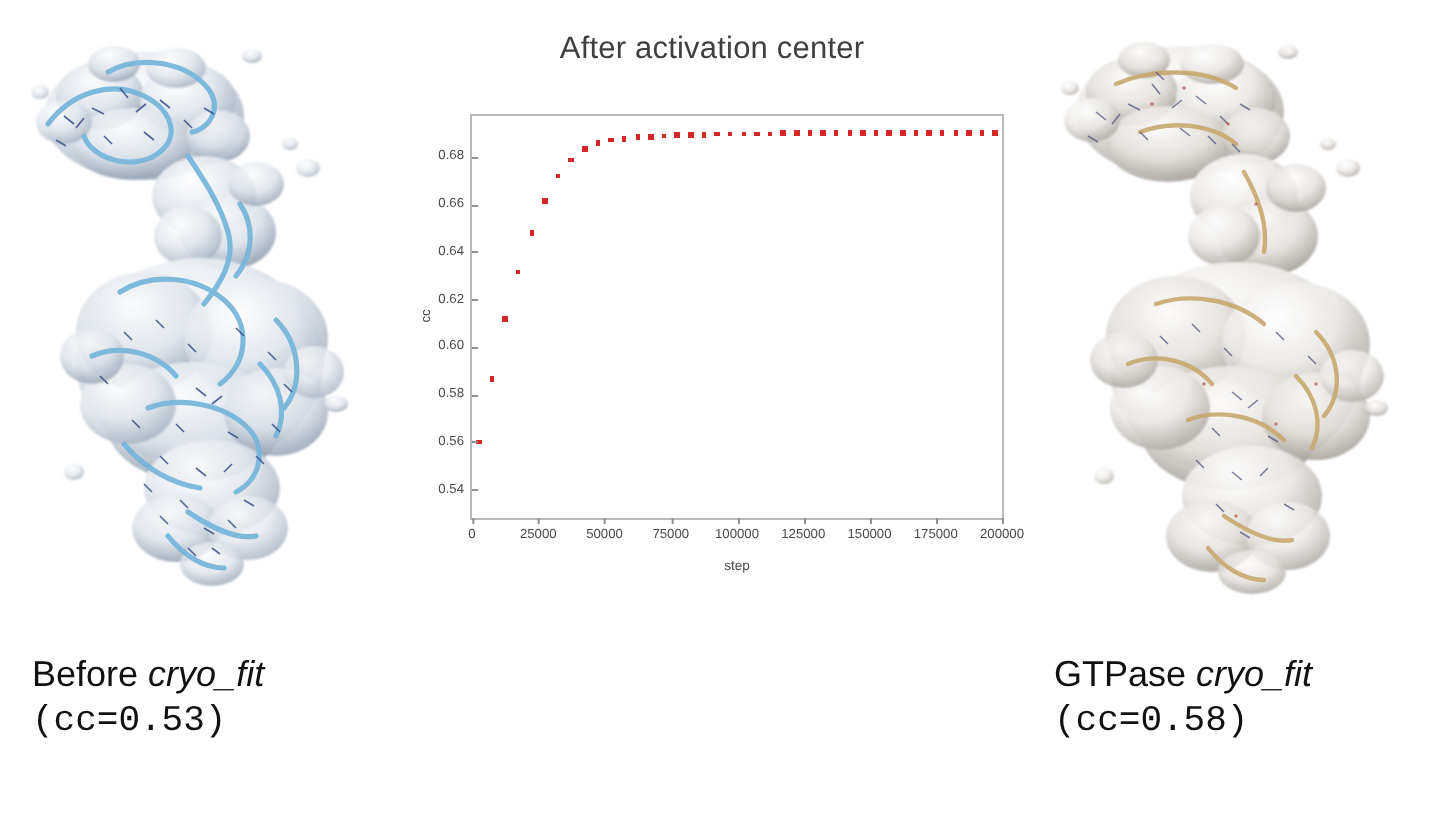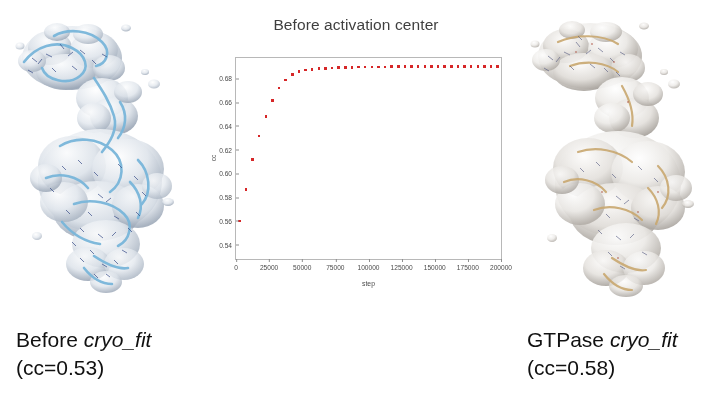--- a/index.html
+++ b/index.html
@@ -126,29 +126,29 @@
     width: 267px;
     top: 272px;
     text-align: center;
     font-size: 6.8px;
     color: #4a4a4a;
   }
 
   
   .caption {
     position: absolute;
-    font-size: 21px;
+    font-size: 18px;
     line-height: 1.33;
     color: #111111;
     font-weight: 400;
   }
   #caption-before { left: 16px; top: 326px; }
   #caption-after  { left: 527px; top: 326px; }
   .caption .em { font-style: italic; }
-  .caption .line2 { display: block; }
+  .caption .line2 { display: block; font-family: Liberation Mono, monospace; }
 </style>
 </head>
 <body>
 
 <div id="struct-before" class="struct-panel">
   <svg viewBox="0 0 200 310" preserveAspectRatio="xMidYMid meet">
     <defs>
       <radialGradient id="blobBlueA" cx="38%" cy="30%" r="72%">
         <stop offset="0%" stop-color="#ffffff"></stop>
         <stop offset="55%" stop-color="#e3e8ee"></stop>
@@ -230,21 +230,21 @@
                M96 228 l5 4 M110 230 l4 -4 M120 244 l5 3 M88 244 l4 4 M100 258 l5 3
                M112 254 l4 4 M78 252 l4 4 M126 222 l4 4 M134 206 l4 4 M64 204 l4 4
                M70 236 l4 4 M92 268 l4 4 M104 268 l4 3"></path>
       <path d="M60 160 l4 4 M76 154 l4 4 M92 166 l4 4 M116 158 l4 4 M132 170 l4 4
                M48 182 l4 4 M140 186 l4 4"></path>
     </g>
   </svg>
 </div>
 
 <div id="chart-panel">
-  <div id="chart-title">Before activation center</div>
+  <div id="chart-title">After activation center</div>
 
   <div id="ylabel">cc</div>
 
   <div id="plot-frame">
     <div id="plot-area">
         <div class="dot" style="left: 3.3125px; top: 162.941px; background: rgb(214, 39, 40);"></div>
         <div class="dot" style="left: 9.9375px; top: 131.423px; background: rgb(214, 39, 40);"></div>
         <div class="dot" style="left: 16.5625px; top: 101.689px; background: rgb(214, 39, 40);"></div>
         <div class="dot" style="left: 23.1875px; top: 77.9024px; background: rgb(214, 39, 40);"></div>
         <div class="dot" style="left: 29.8125px; top: 58.2781px; background: rgb(214, 39, 40);"></div>

